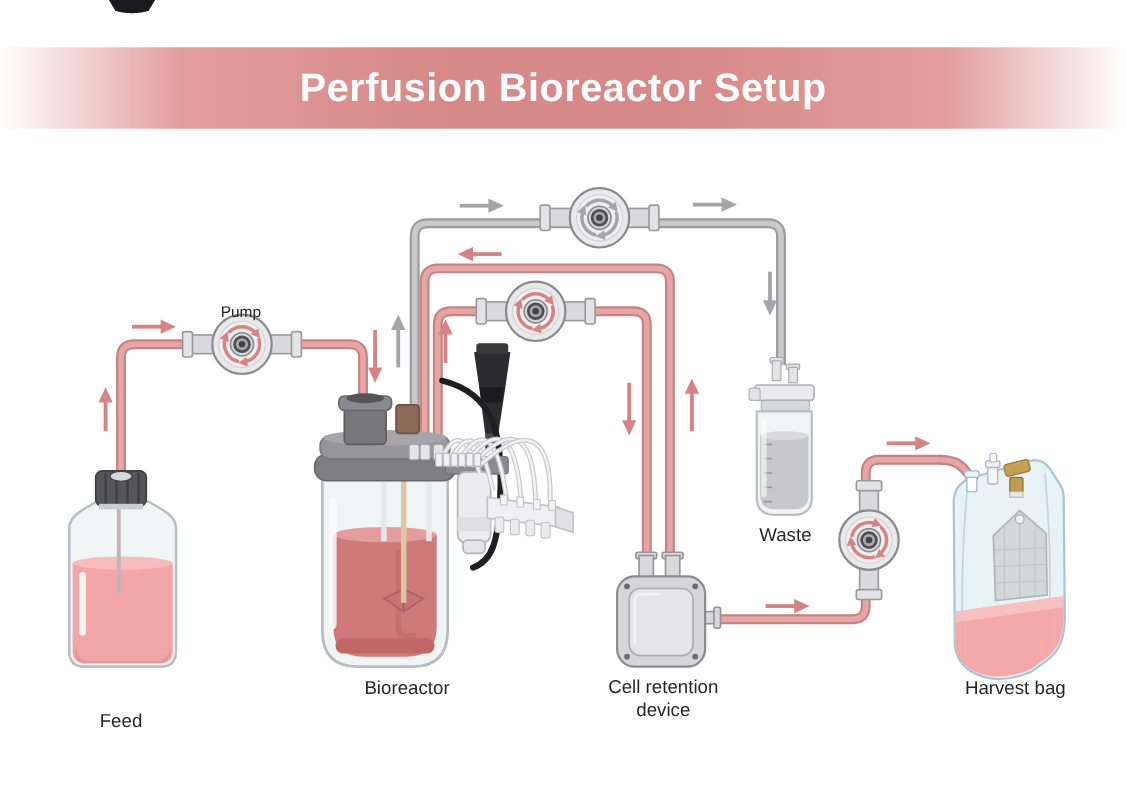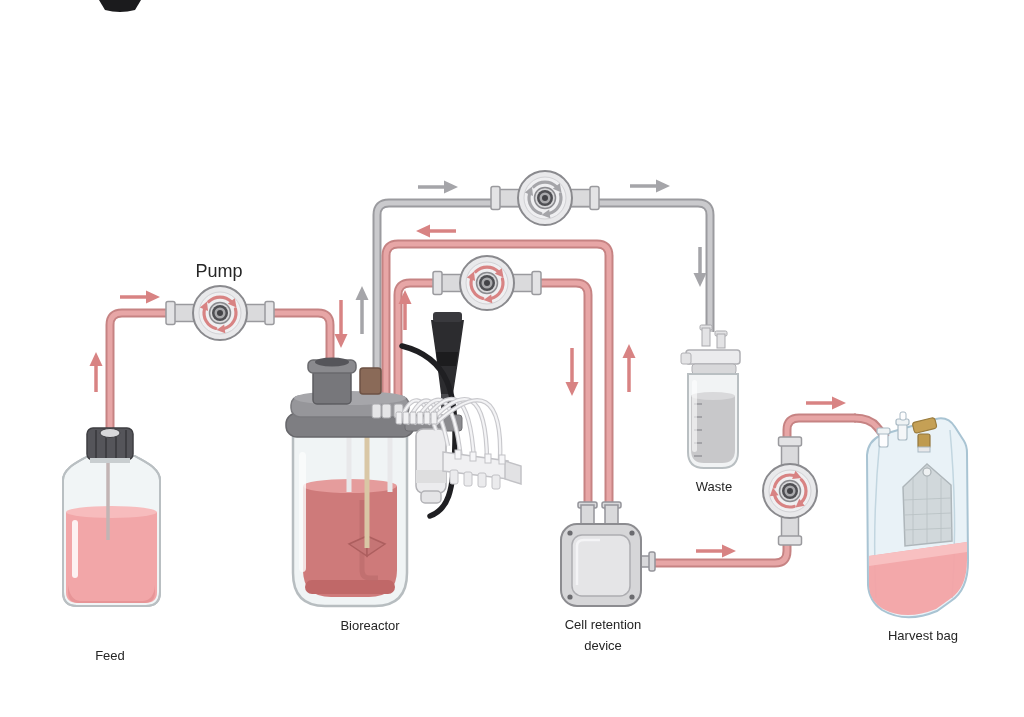--- a/index.html
+++ b/index.html
@@ -3,35 +3,38 @@
 <meta charset="utf-8">
 <style>
   html,body{margin:0;padding:0;background:#fff;}
   #stage{position:relative;width:1024px;height:717px;background:#fff;overflow:hidden;
          font-family:"Liberation Sans",sans-serif;}
   #banner{position:absolute;left:0;top:43px;width:1024px;height:74px;
     background:linear-gradient(90deg,#ffffff 0%,#e29d9d 16%,var(--c-banner,#d78888) 40%,var(--c-banner,#d78888) 60%,#e29d9d 84%,#ffffff 100%);}
   #banner .t{width:100%;text-align:center;line-height:74px;color:#ffffff;
     font-size:36px;font-weight:bold;letter-spacing:.5px;}
   svg{position:absolute;left:0;top:0;}
-  .lbl{position:absolute;transform:translateX(-50%);color:#252525;font-size:13px;
+  .lbl{position:absolute;transform:translateX(-50%);color:#252525;font-size:17px;
        line-height:21px;text-align:center;white-space:nowrap;}
-  .lbl.pump{font-size:18px;}
+  .lbl.pump{font-size:14px;margin-top:12px;}
   .tubeP-o{stroke:var(--c-tube_pink_edge,#c68383);stroke-width:9;fill:none;}
   .tubeP-i{stroke:var(--c-tube_pink,#e7a6a6);stroke-width:5;fill:none;}
   .tubeG-o{stroke:var(--c-tube_gray_edge,#9b9b9f);stroke-width:9;fill:none;}
   .tubeG-i{stroke:var(--c-tube_gray,#cacacd);stroke-width:5;fill:none;}
   .arrP{color:var(--c-arrow_pink,#d88383);}
   .arrG{color:var(--c-arrow_gray,#a5a5a9);}
 </style>
 </head>
 <body>
 
 <div id="stage">
 
+  <div id="banner">
+    <div class="t">Perfusion Bioreactor Setup</div>
+  </div>
 
   <svg width="1024" height="717" viewBox="0 0 1024 717">
     <defs>
       <g id="parc">
         <path d="M -11.3,-11.3 A 16 16 0 0 1 11.3,-11.3" fill="none" stroke="currentColor" stroke-width="3.2" stroke-linecap="round"></path>
         <polygon points="16.5,-5.5 7.8,-9.3 14.8,-14.7" fill="currentColor"></polygon>
       </g>
       <g id="pump">
         <rect x="-49" y="-8.5" width="23" height="17" fill="#dadadc" stroke="#9a9a9e" stroke-width="1.5"></rect>
         <rect x="26" y="-8.5" width="23" height="17" fill="#dadadc" stroke="#9a9a9e" stroke-width="1.5"></rect>
@@ -275,14 +278,14 @@
   </svg>
 
   <div class="lbl pump" style="left:219px;top:261px;">Pump</div>
   <div class="lbl" style="left:110px;top:614px;margin-top:31px;">Feed</div>
   <div class="lbl" style="left:353px;top:615px;margin-left:17px;">Bioreactor</div>
   <div class="lbl" style="left:714px;top:476px;">Waste</div>
   <div class="lbl" style="left:603px;top:614px;text-align:center;">
     <div>Cell retention</div>
     <div>device</div>
   </div>
-  <div class="lbl" style="left:923px;top:615px;margin-top:10px;">Harvest bag</div>
+  <div class="lbl" style="left:923px;top:615px;">Harvest bag</div>
 </div>
 
 </body></html>

